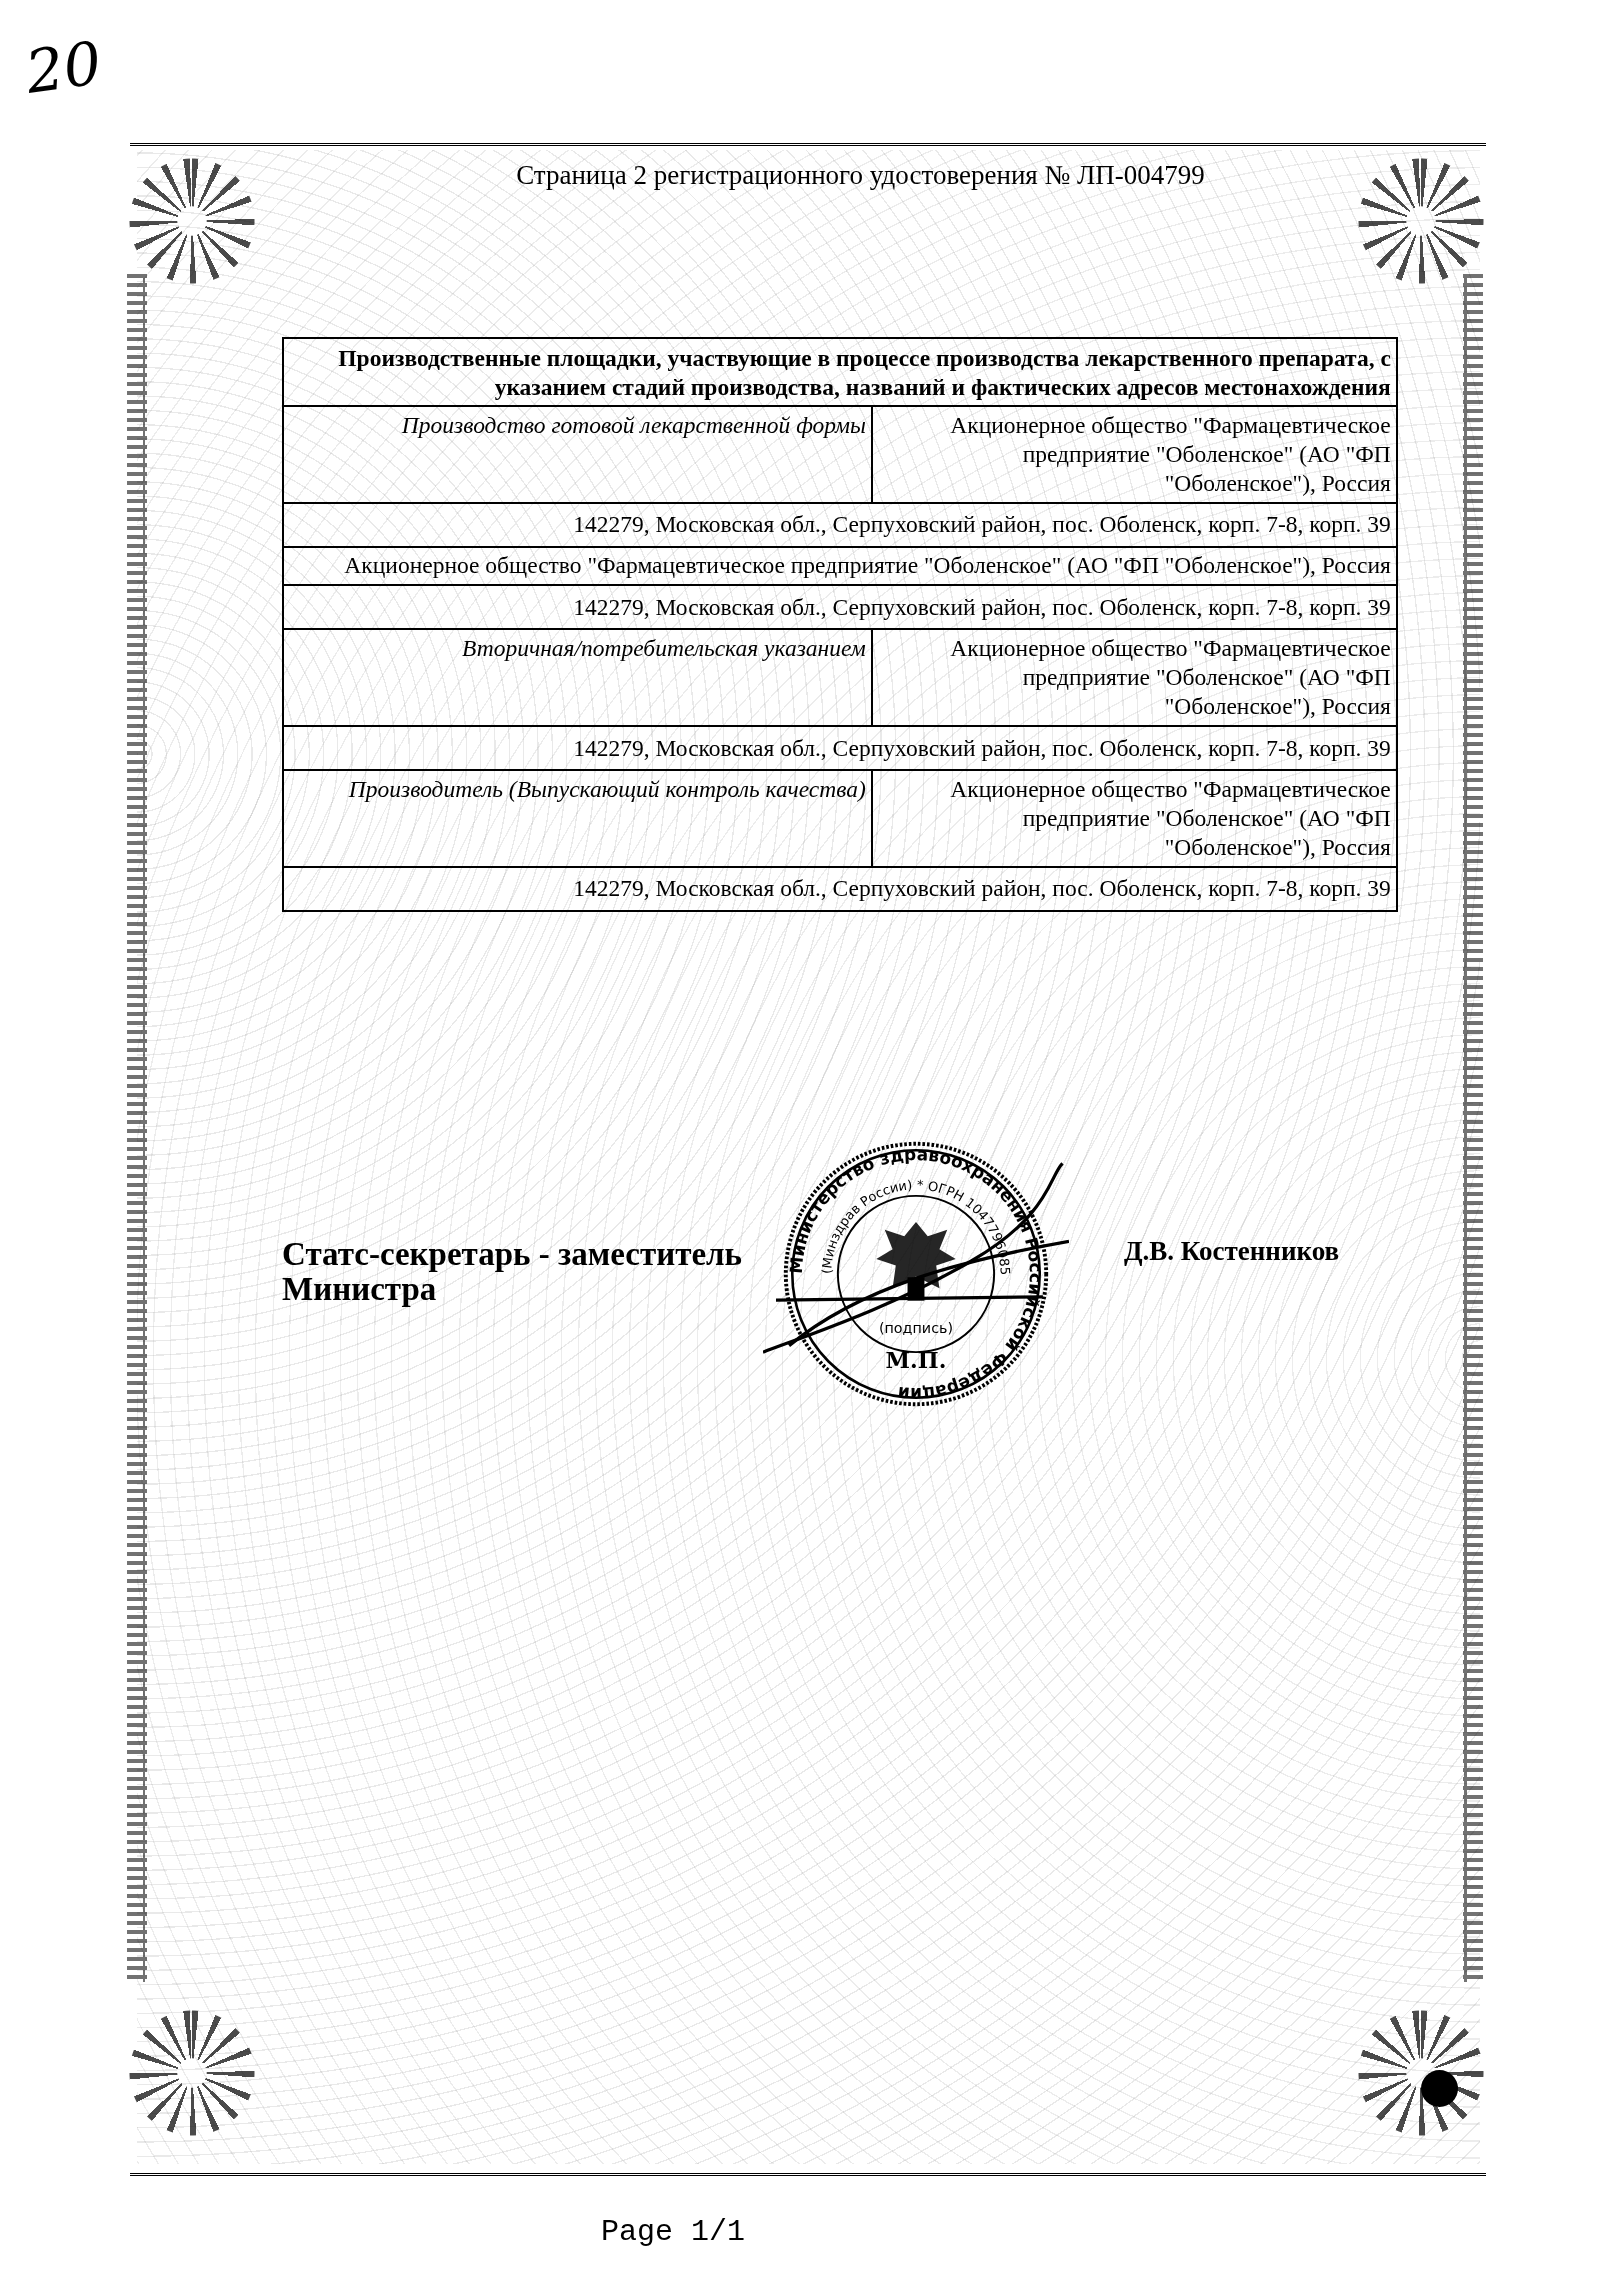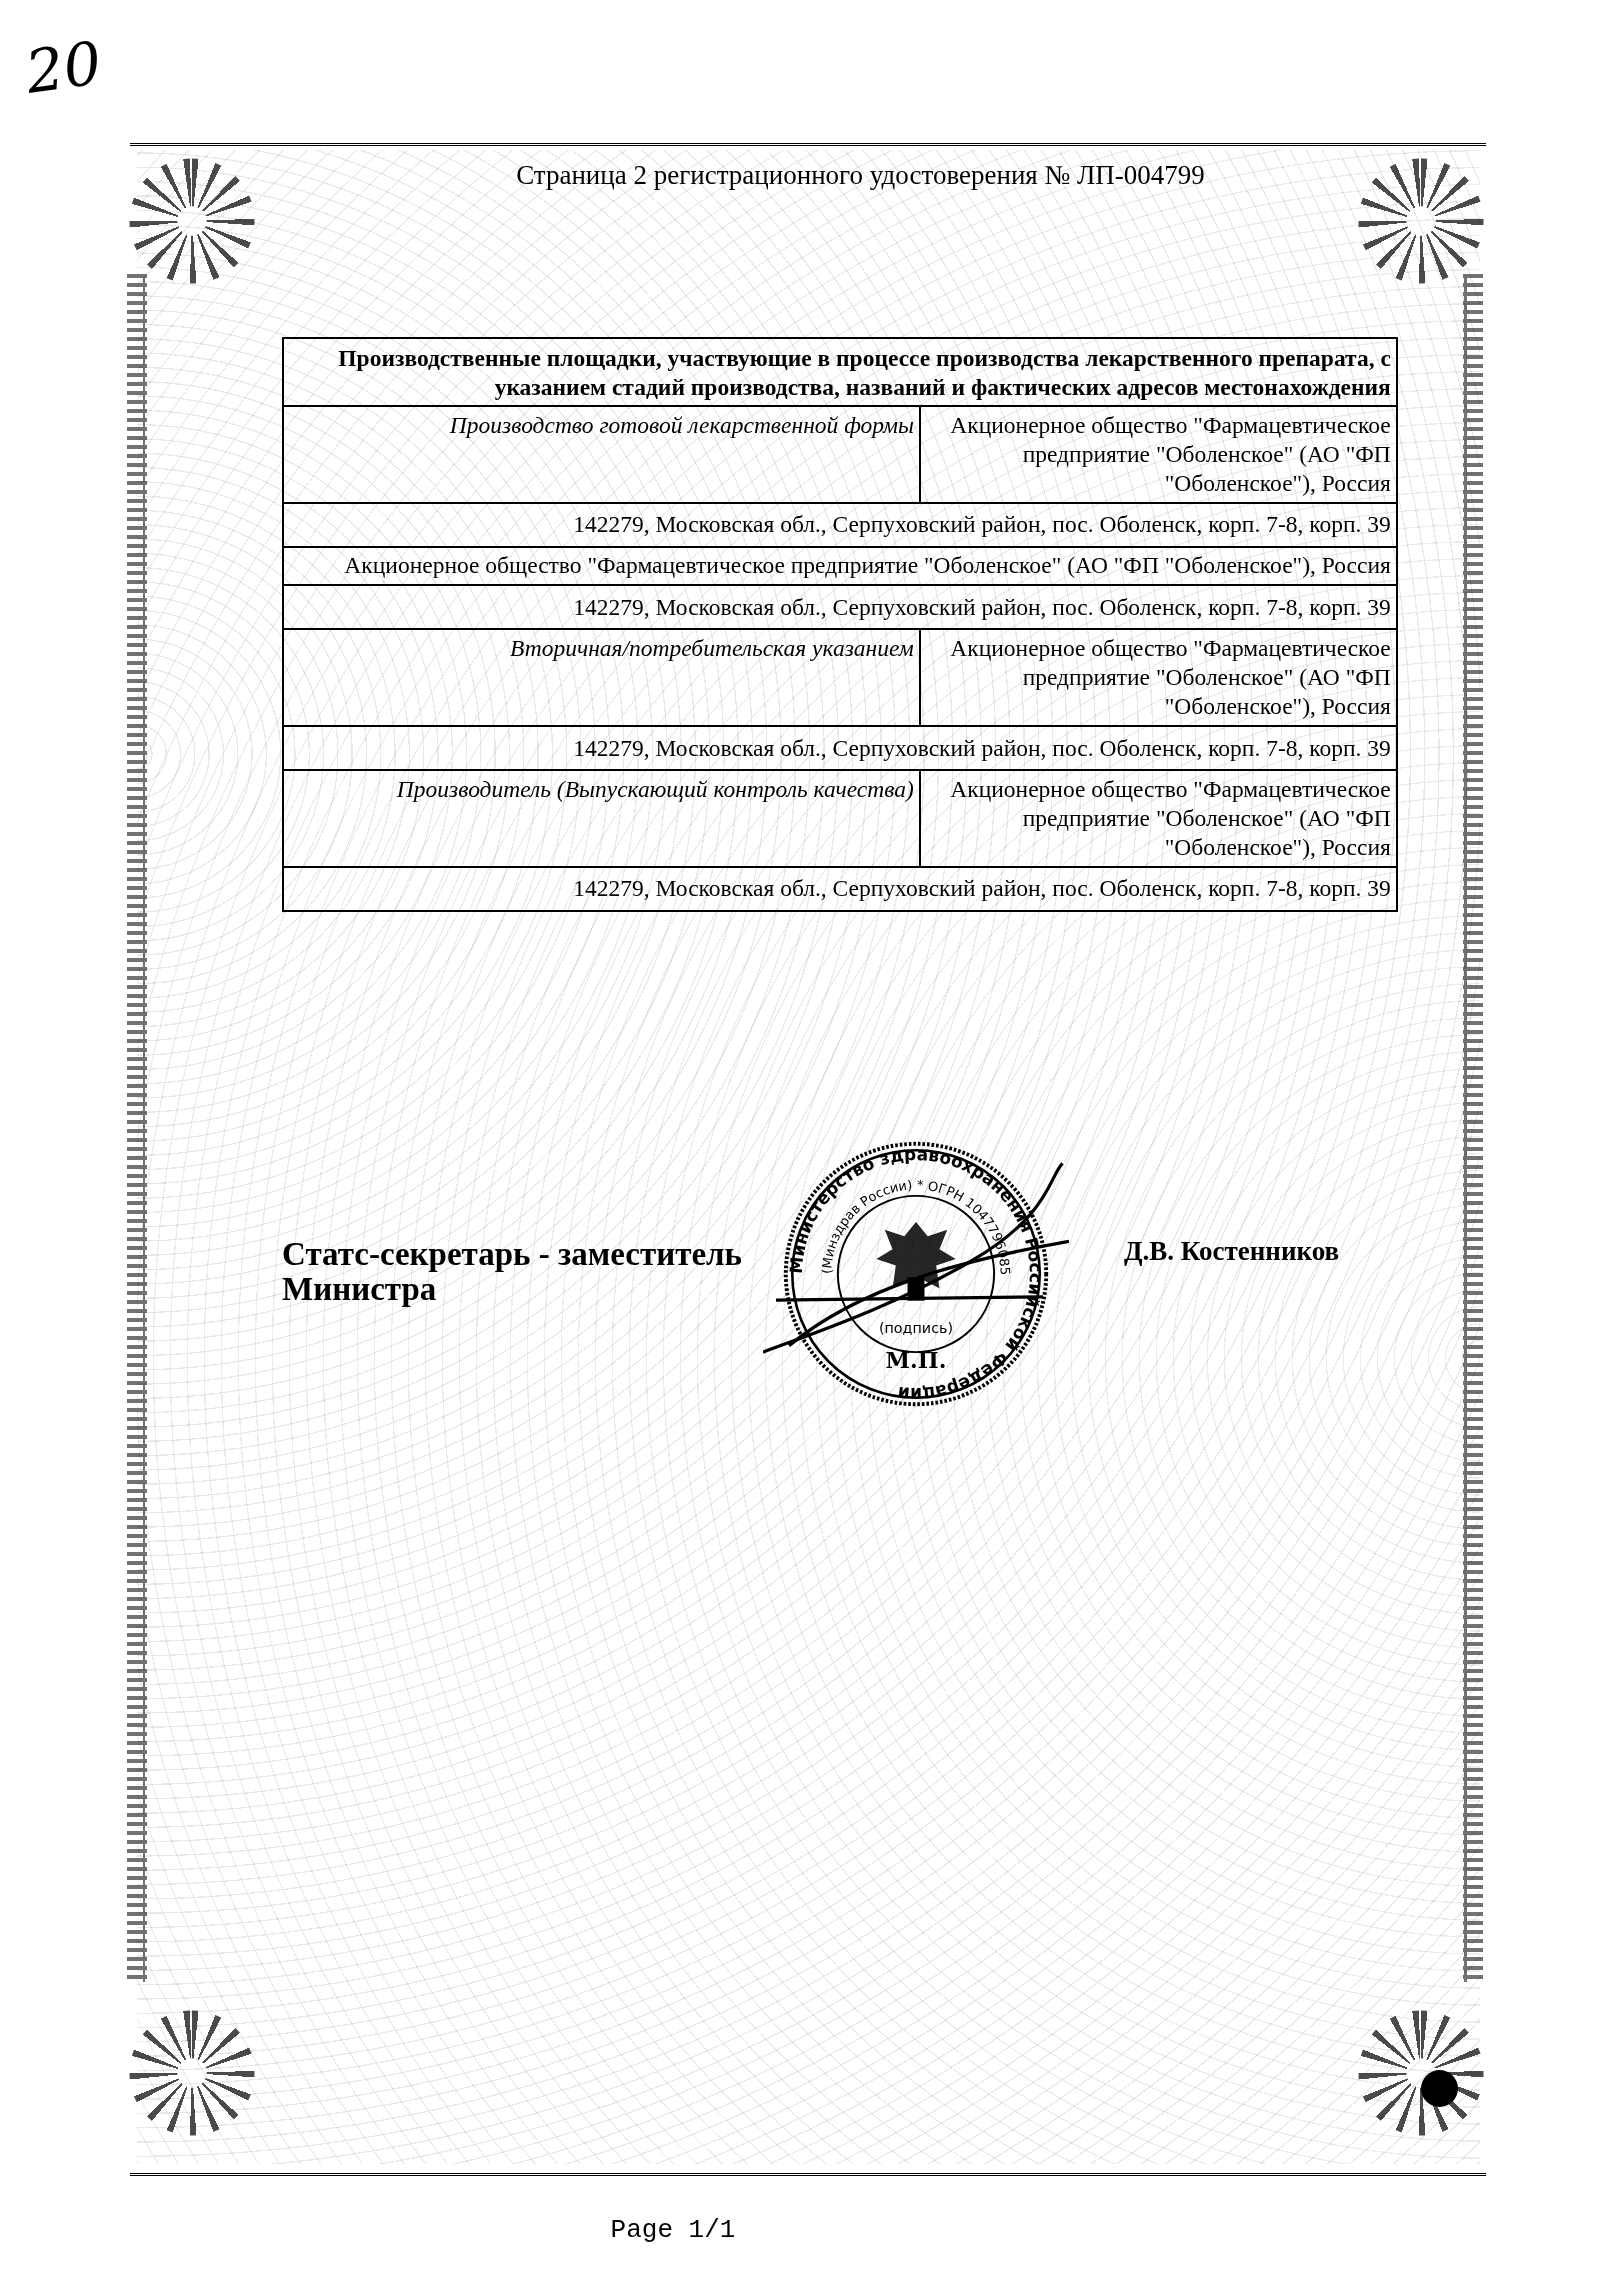--- a/index.html
+++ b/index.html
@@ -41,31 +41,31 @@
   .page-header { position: absolute; left: 489px; top: 160px; width: 743px; text-align: center;
                  font-size: 27px; }
 
   
   .reg-table { position: absolute; left: 282px; top: 337px; width: 1112px;
                border: 2.6px solid #000; }
   .reg-table .row { display: flex; border-top: 2.6px solid #000; text-align: right; }
   .reg-table .row:first-child { border-top: none; }
   .cell { padding: 3.9px 5.2px; font-size: 23.5px; line-height: 29px; box-sizing: border-box; }
   .cell.head { font-weight: bold; width: 100%; font-size: 23.5px; line-height: 29px; padding: 5.2px 5.2px 2.6px; }
-  .cell.stage { width: 637px; font-style: italic; border-right: 2px solid #000; padding-left: 12px; }
+  .cell.stage { width: 589px; font-style: italic; border-right: 2px solid #000; padding-left: 12px; }
   .cell.org { flex: 1; padding-left: 5.2px; }
   .cell.addr { width: 100%; padding: 6.5px 5.2px; }
 
   .sign-title { position: absolute; left: 282px; top: 1237px; font-size: 33px; font-weight: bold; line-height: 35px; }
   .sign-name { position: absolute; left: 1124px; top: 1236px; font-size: 27px; font-weight: bold; }
 
   .stamp { position: absolute; left: 763px; top: 1137px; width: 306px; height: 274px; }
 
   .footer { position: absolute; left: 0; width: 1346px; top: 2215px; text-align: center;
-            font-family: "Liberation Mono", "DejaVu Sans Mono", monospace; font-size: 26px; }
+            font-family: "Liberation Mono", "DejaVu Sans Mono", monospace; font-size: 30px; }
 </style>
 </head>
 <body>
 
 <div class="guilloche"></div>
 <div class="frame-outer"></div>
 <div class="frame-side left"></div>
 <div class="frame-side right"></div>
 <div class="rosette tl"></div>
 <div class="rosette tr"></div>

